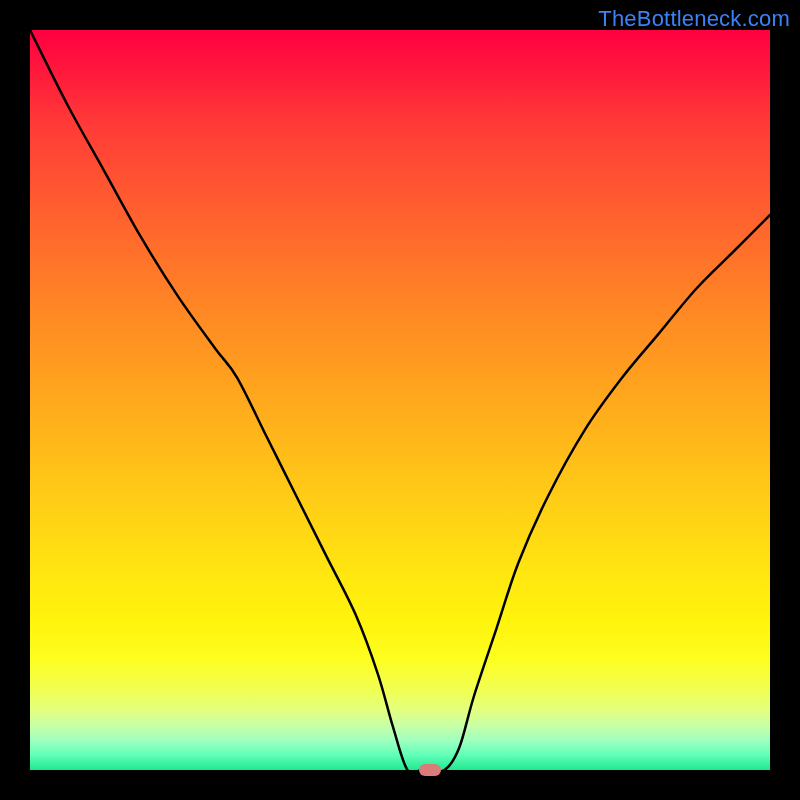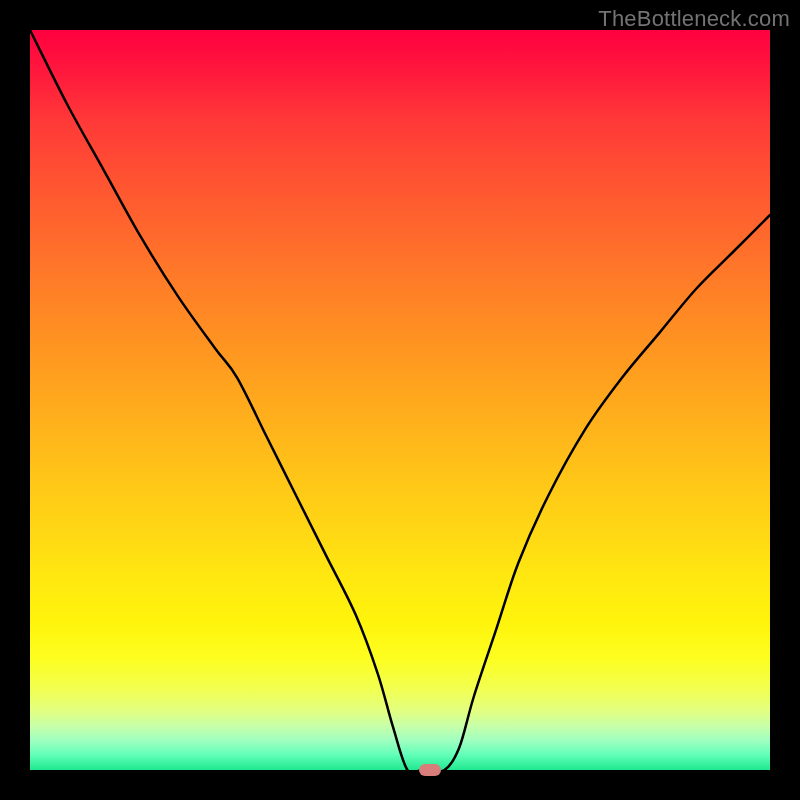--- a/index.html
+++ b/index.html
@@ -59,21 +59,21 @@
     border-radius: 6px;
     background: #d97d7a;
     transform: translate(-50%, -50%);
   }
   .watermark {
     position: absolute;
     top: 6px;
     right: 10px;
     font-size: 22px;
     font-weight: 500;
-    color: #737373;
+    color: #3b82f6;
     letter-spacing: 0.2px;
     user-select: none;
   }
 </style>
 </head>
 <body>
 
 <div class="stage">
 
   <div class="plot">

